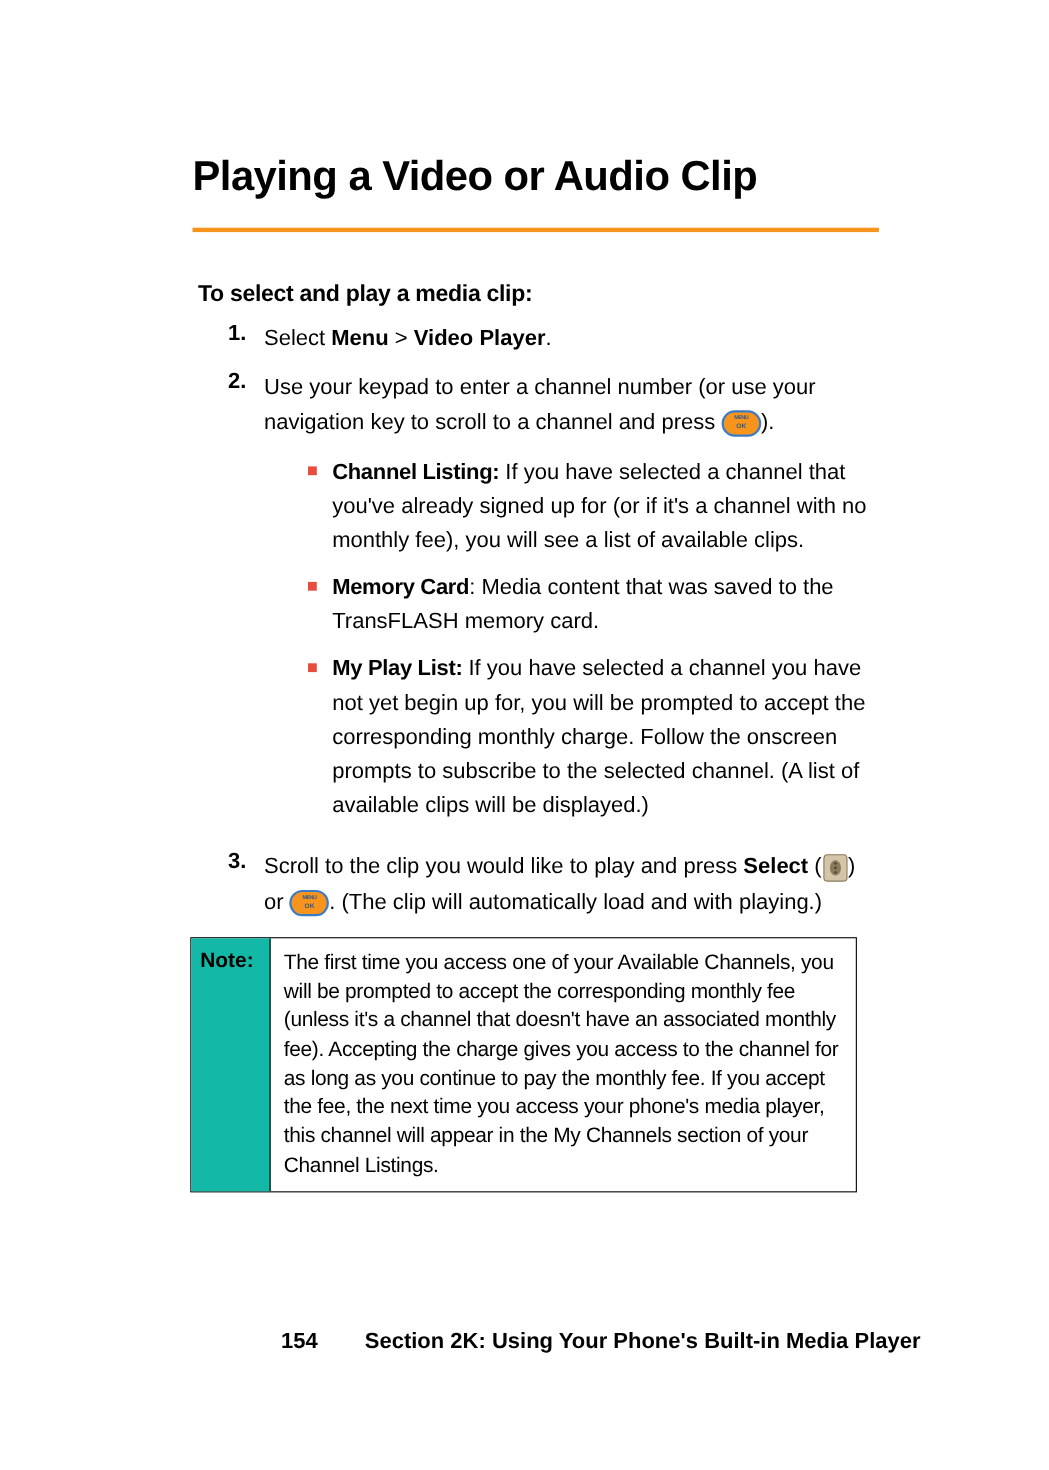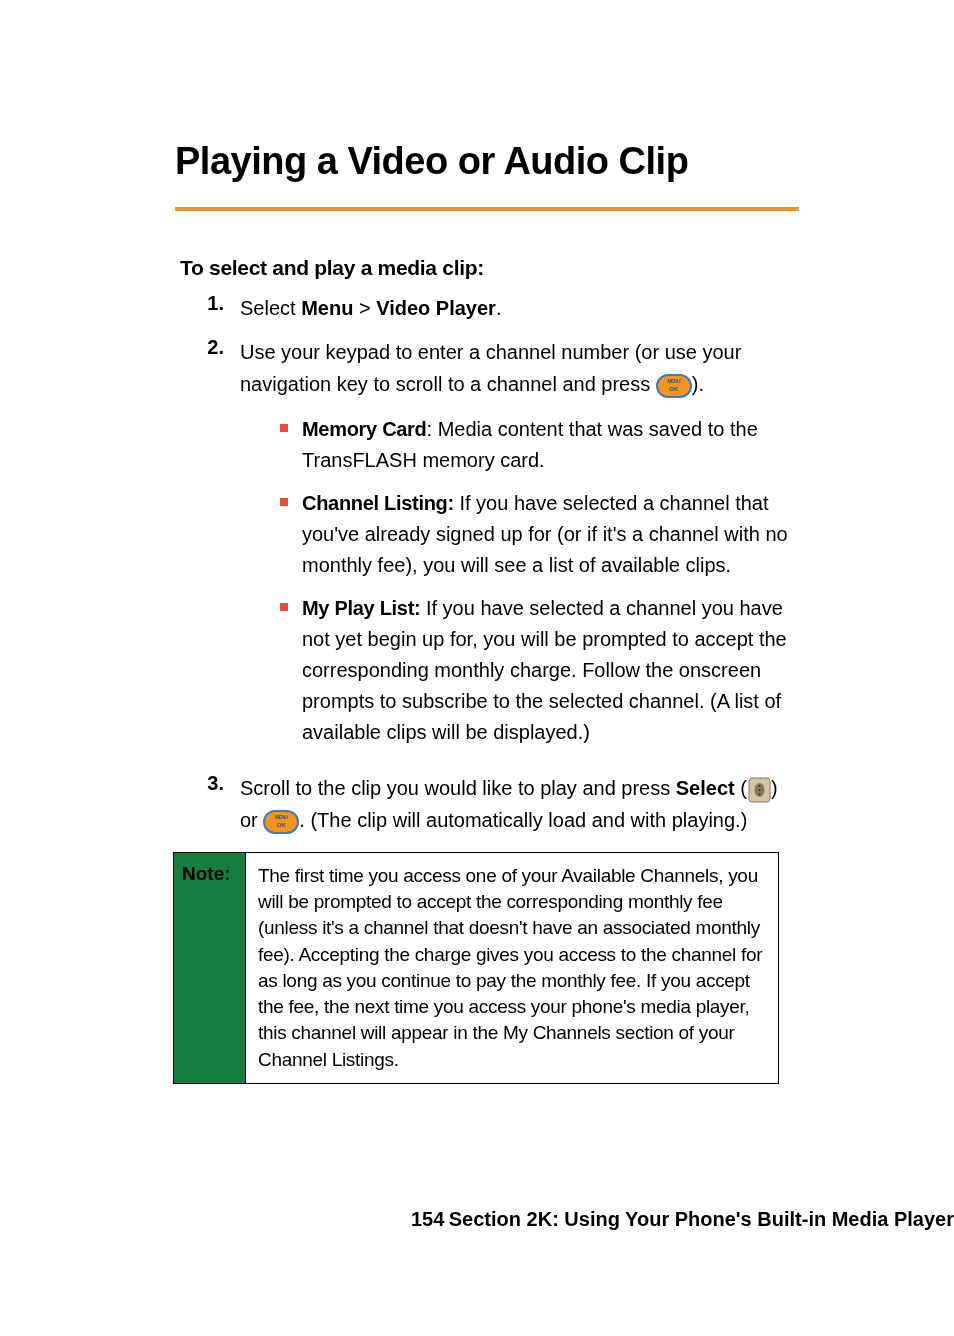--- a/index.html
+++ b/index.html
@@ -124,40 +124,40 @@
     .nav-key-icon svg {
       width: 100%;
       height: 100%;
     }
     .note-box {
       border: 1px solid #000000;
       display: flex;
       margin: 16px 20px 0 -2px;
     }
     .note-label {
-      background: #15803d;
+      background: #14b8a6;
       font-weight: bold;
       font-size: 19px;
       padding: 10px 8px;
       border-right: 1px solid #000;
       flex-shrink: 0;
       width: 72px;
     }
     .note-body {
       font-size: 19px;
       line-height: 1.38;
       padding: 10px 10px 10px 12px;
       letter-spacing: -0.3px;
     }
     .footer {
       position: absolute;
       bottom: 105px;
       left: 0;
       width: 100%;
-      text-align: right;
+      text-align: center;
       padding-left: 100px;
     }
     .footer-pagenum {
       font-size: 20px;
       font-weight: bold;
       display: inline-block;
       width: 110px;
     }
     .footer-text {
       font-size: 20px;
@@ -180,27 +180,27 @@
 </div>
 
 <div class="step">
   <div class="step-num">2.</div>
   <div class="step-body">
     <span>Use your keypad to enter a channel number (or use your navigation key to scroll to a channel and press </span><span class="menu-ok-icon"></span><span>).</span>
     <div class="sub-list">
       <div class="sub-item">
         <div class="red-bullet"></div>
         <div class="sub-item-body">
-          <span class="bold-condensed">Memory Card</span><span>: Media content that was saved to the TransFLASH memory card.</span>
+          <span class="bold-condensed">Channel Listing:</span><span> If you have selected a channel that you've already signed up for (or if it's a channel with no monthly fee), you will see a list of available clips.</span>
         </div>
       </div>
       <div class="sub-item">
         <div class="red-bullet"></div>
         <div class="sub-item-body">
-          <span class="bold-condensed">Channel Listing:</span><span> If you have selected a channel that you've already signed up for (or if it's a channel with no monthly fee), you will see a list of available clips.</span>
+          <span class="bold-condensed">Memory Card</span><span>: Media content that was saved to the TransFLASH memory card.</span>
         </div>
       </div>
       <div class="sub-item">
         <div class="red-bullet"></div>
         <div class="sub-item-body">
           <span class="bold-condensed">My Play List:</span><span> If you have selected a channel you have not yet begin up for, you will be prompted to accept the corresponding monthly charge. Follow the onscreen prompts to subscribe to the selected channel. (A list of available clips will be displayed.)</span>
         </div>
       </div>
     </div>
   </div>

